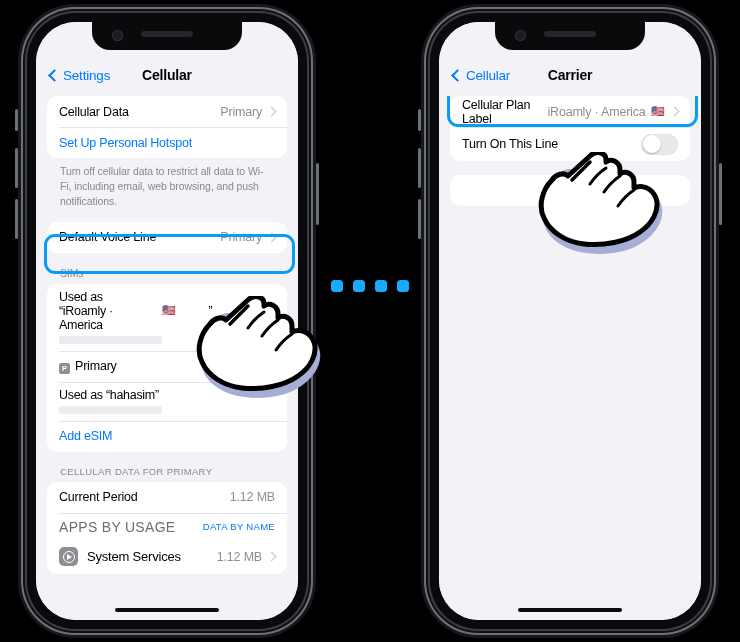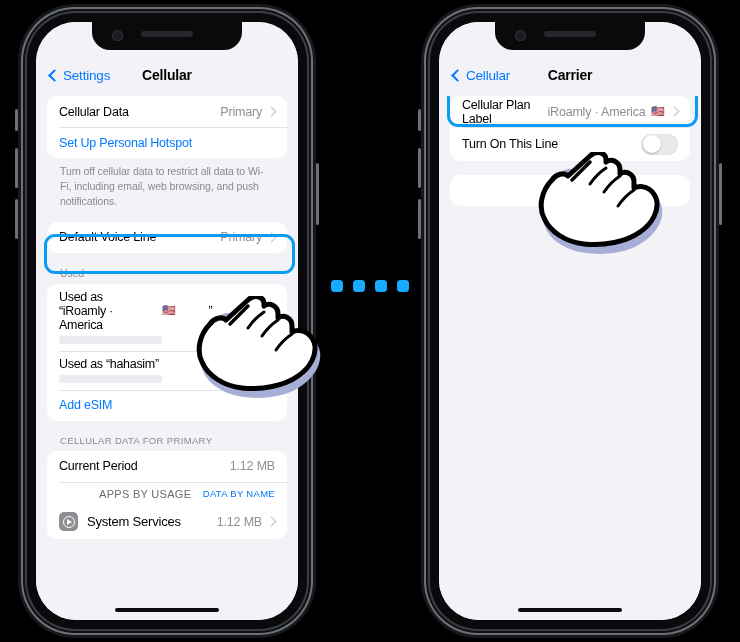--- a/index.html
+++ b/index.html
@@ -120,21 +120,21 @@
     display:inline-block;width:11px;height:11px;border-radius:2.5px;background:#8e8e93;
     color:#fff;font-size:7.5px;line-height:11px;text-align:center;font-weight:bold;
     margin-right:5px;vertical-align:-1px;
   }
 
   .inner-hdr{
     position:relative;display:flex;align-items:center;
     padding:6px 12px 5px 12px;box-sizing:border-box;
   }
   .inner-hdr::before{content:"";position:absolute;left:12px;right:0;top:0;height:1px;background:#e4e4e8;}
-  .inner-hdr .t{font-size:11px;letter-spacing:.3px;color:#6d6d72;margin-left:40px;}
+  .inner-hdr .t{font-size:14px;letter-spacing:.3px;color:#6d6d72;}
   .inner-hdr .a{margin-left:auto;font-size:9.5px;letter-spacing:.3px;color:#007aff;}
 
   .appicon{
     width:19px;height:19px;border-radius:5px;background:#8e8e93;
     margin-right:9px;position:relative;flex:none;
   }
   .appicon::before{
     content:"";position:absolute;left:3.5px;top:3.5px;width:12px;height:12px;
     border-radius:50%;border:1.4px solid #fff;box-sizing:border-box;
   }
@@ -223,36 +223,39 @@
       <div class="card">
         <div class="row">
           <span class="label">Default Voice Line</span>
           <span class="value">
             <span>Primary</span>
             <span class="chev-right"></span>
           </span>
         </div>
       </div>
 
-      <div class="grouphdr">Used</div>
+      <div class="grouphdr">SIMs</div>
 
       <div class="card">
         <div class="simrow">
           <div class="line1">
             <span>Used as “iRoamly · America</span>
               <span class="flag">🇺🇸</span>
               <span>”</span>
             <span class="value">
               <span>Off</span>
               <span class="chev-right"></span>
             </span>
           </div>
           <div class="skel"></div>
         </div>
 
+        <div class="row">
+          <span class="label"><span class="pbadge">P</span><span>Primary</span></span>
+        </div>
 
         <div class="simrow">
           <div class="line1">
             <span>Used as “hahasim”</span>
           </div>
           <div class="skel"></div>
         </div>
 
         <div class="row">
           <span class="label blue">Add eSIM</span>

